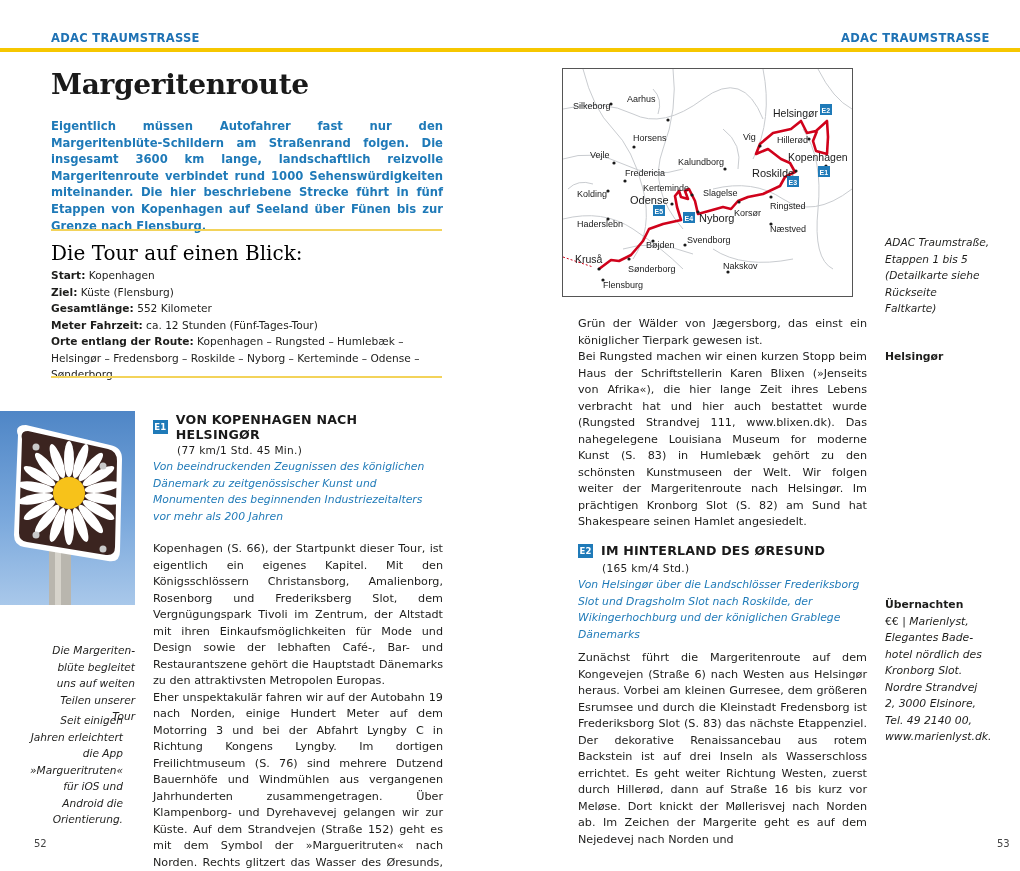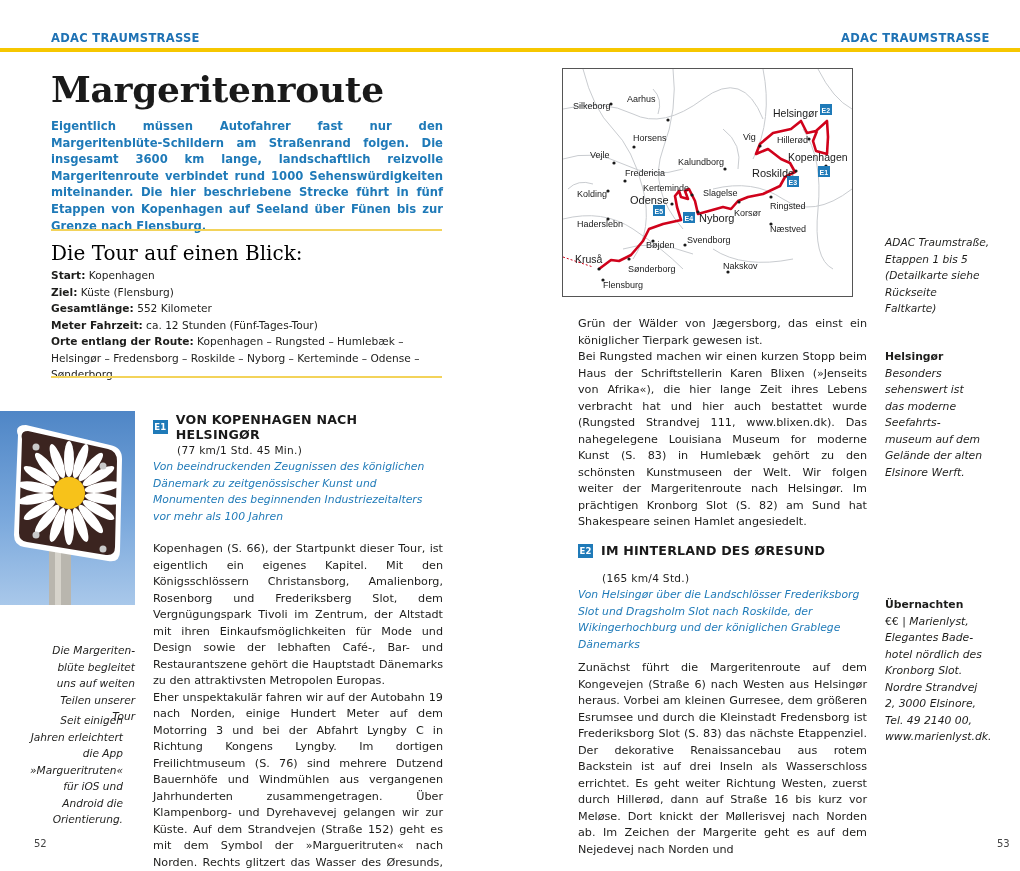--- a/index.html
+++ b/index.html
@@ -3,21 +3,21 @@
 <meta charset="utf-8">
 <style>
   html, body { margin: 0; padding: 0; background: #ffffff; }
   body { width: 1020px; height: 871px; position: relative; overflow: hidden;
          font-family: "DejaVu Sans", sans-serif; color: #1d1d1b; }
   .abs { position: absolute; }
   .running-head { font-family: "DejaVu Sans", sans-serif; font-weight: bold; font-size: 11.5px;
                   letter-spacing: 0.3px; color: #1f72b4; top: 31px; }
   .yellow-rule { position: absolute; top: 48px; left: 0; width: 1020px; height: 4px; background: #f6c700; }
   .title { left: 51px; top: 68px; font-family: "DejaVu Serif", serif; font-weight: bold;
-           font-size: 36px; color: #1a1a1a; letter-spacing: -0.3px; }
+           font-size: 28px; color: #1a1a1a; letter-spacing: -0.3px; }
   .intro { left: 51px; top: 118px; width: 392px; font-weight: bold; font-size: 11.6px;
            line-height: 16.6px; color: #1f7ab8; text-align: justify; }
   .thin-rule { position: absolute; left: 51px; width: 391px; height: 2px; background: #f3d35a; }
   .glance-title { left: 51px; top: 241px; font-family: "DejaVu Serif", serif; font-size: 20px; color: #000000; }
   .glance { left: 51px; top: 267px; width: 400px; font-size: 10.6px; line-height: 16.5px; color: #1d1d1b; }
   .glance b { font-weight: bold; }
   .photo { left: 0; top: 411px; width: 135px; height: 194px; overflow: hidden;
            background: linear-gradient(180deg, #4f86c6 0%, #7aa8dc 55%, #a9c8ea 100%); }
   .caption { font-style: italic; font-size: 10.6px; line-height: 16.5px; color: #1d1d1b; text-align: right; }
   .etappe-head { display: flex; align-items: center; font-weight: bold; font-size: 12.6px; letter-spacing: 0.2px; color: #1a1a1a; }
@@ -93,21 +93,21 @@
 
 <div class="abs caption" style="left:40px; top:642px; width:95px;">Die Margeriten-blüte begleitet uns auf weiten Teilen unserer Tour</div>
 <div class="abs caption" style="left:24px; top:712px; width:99px;font-style:italic;">Seit einigen Jahren erleichtert die App »Margueritruten« für iOS und Android die Orientierung.</div>
 
 <div class="abs" style="left:153px; top:412px; width:290px;">
   <div class="etappe-head">
     <span class="badge">E1</span>
     <span>VON KOPENHAGEN NACH HELSINGØR</span>
   </div>
   <div class="etappe-sub" style="margin-left:24px; margin-top:2px;">(77 km/1 Std. 45 Min.)</div>
-  <div class="teaser" style="margin-top:3px;">Von beeindruckenden Zeugnissen des königlichen Dänemark zu zeitgenössischer Kunst und Monumenten des beginnenden Industriezeitalters vor mehr als 100 Jahren</div>
+  <div class="teaser" style="margin-top:3px;">Von beeindruckenden Zeugnissen des königlichen Dänemark zu zeitgenössischer Kunst und Monumenten des beginnenden Industriezeitalters vor mehr als 200 Jahren</div>
   <div class="body-text" style="margin-top:16px;">
     <p>Kopenhagen (S. 66), der Startpunkt dieser Tour, ist eigentlich ein eigenes Kapitel. Mit den Königsschlössern Christansborg, Amalienborg, Rosenborg und Frederiksberg Slot, dem Vergnügungspark Tivoli im Zentrum, der Altstadt mit ihren Einkaufsmöglichkeiten für Mode und Design sowie der lebhaften Café-, Bar- und Restaurantszene gehört die Hauptstadt Dänemarks zu den attraktivsten Metropolen Europas.</p>
     <p>Eher unspektakulär fahren wir auf der Autobahn 19 nach Norden, einige Hundert Meter auf dem Motorring 3 und bei der Abfahrt Lyngby C in Richtung Kongens Lyngby. Im dortigen Freilichtmuseum (S. 76) sind mehrere Dutzend Bauernhöfe und Windmühlen aus vergangenen Jahrhunderten zusammengetragen. Über Klampenborg- und Dyrehavevej gelangen wir zur Küste. Auf dem Strandvejen (Straße 152) geht es mit dem Symbol der »Margueritruten« nach Norden. Rechts glitzert das Wasser des Øresunds, links das tiefe</p>
   </div>
 </div>
 
 <div class="abs folio" style="left:34px;">52</div>
 
 <div class="abs map">
   <svg width="289" height="227" viewBox="0 0 289 227">
@@ -200,29 +200,28 @@
 
 <div class="abs caption" style="left:885px; top:234px; width:105px; text-align:left;">ADAC Traumstraße, Etappen 1 bis 5 (Detailkarte siehe Rückseite Faltkarte)</div>
 
 <div class="abs body-text" style="left:578px; top:316px; width:289px;">
   <p>Grün der Wälder von Jægersborg, das einst ein königlicher Tierpark gewesen ist.</p>
   <p>Bei Rungsted machen wir einen kurzen Stopp beim Haus der Schriftstellerin Karen Blixen (»Jenseits von Afrika«), die hier lange Zeit ihres Lebens verbracht hat und hier auch bestattet wurde (Rungsted Strandvej 111, www.blixen.dk). Das nahegelegene Louisiana Museum for moderne Kunst (S. 83) in Humlebæk gehört zu den schönsten Kunstmuseen der Welt. Wir folgen weiter der Margeritenroute nach Helsingør. Im prächtigen Kronborg Slot (S. 82) am Sund hat Shakespeare seinen Hamlet angesiedelt.</p>
 </div>
 
 <div class="abs margin-note" style="left:885px; top:349px; width:100px;">
   <div class="mh">Helsingør</div>
-  <div class="mt">Besonders sehenswert ist das moderne Seefahrts-museum auf dem Gelände der alten Elsinore Werft.</div>
 </div>
 
 <div class="abs" style="left:578px; top:543px; width:289px;">
   <div class="etappe-head">
     <span class="badge">E2</span>
     <span>IM HINTERLAND DES ØRESUND</span>
   </div>
-  <div class="etappe-sub" style="margin-left:24px; margin-top:14px;">(165 km/4 Std.)</div>
+  <div class="etappe-sub" style="margin-left:24px; margin-top:4px;">(165 km/4 Std.)</div>
   <div class="teaser" style="margin-top:3px;">Von Helsingør über die Landschlösser Frederiksborg Slot und Dragsholm Slot nach Roskilde, der Wikingerhochburg und der königlichen Grablege Dänemarks</div>
   <div class="body-text" style="margin-top:7px;">
     <p>Zunächst führt die Margeritenroute auf dem Kongevejen (Straße 6) nach Westen aus Helsingør heraus. Vorbei am kleinen Gurresee, dem größeren Esrumsee und durch die Kleinstadt Fredensborg ist Frederiksborg Slot (S. 83) das nächste Etappenziel. Der dekorative Renaissancebau aus rotem Backstein ist auf drei Inseln als Wasserschloss errichtet. Es geht weiter Richtung Westen, zuerst durch Hillerød, dann auf Straße 16 bis kurz vor Meløse. Dort knickt der Møllerisvej nach Norden ab. Im Zeichen der Margerite geht es auf dem Nejedevej nach Norden und</p>
   </div>
 </div>
 
 <div class="abs margin-note" style="left:885px; top:597px; width:100px;">
   <div class="mh">Übernachten</div>
   <div class="mt"><span style="font-style:normal;">€€ |</span> <span>Marienlyst, Elegantes Bade-hotel nördlich des Kronborg Slot. Nordre Strandvej 2, 3000 Elsinore, Tel. 49 2140 00, www.marienlyst.dk.</span></div>
 </div>

